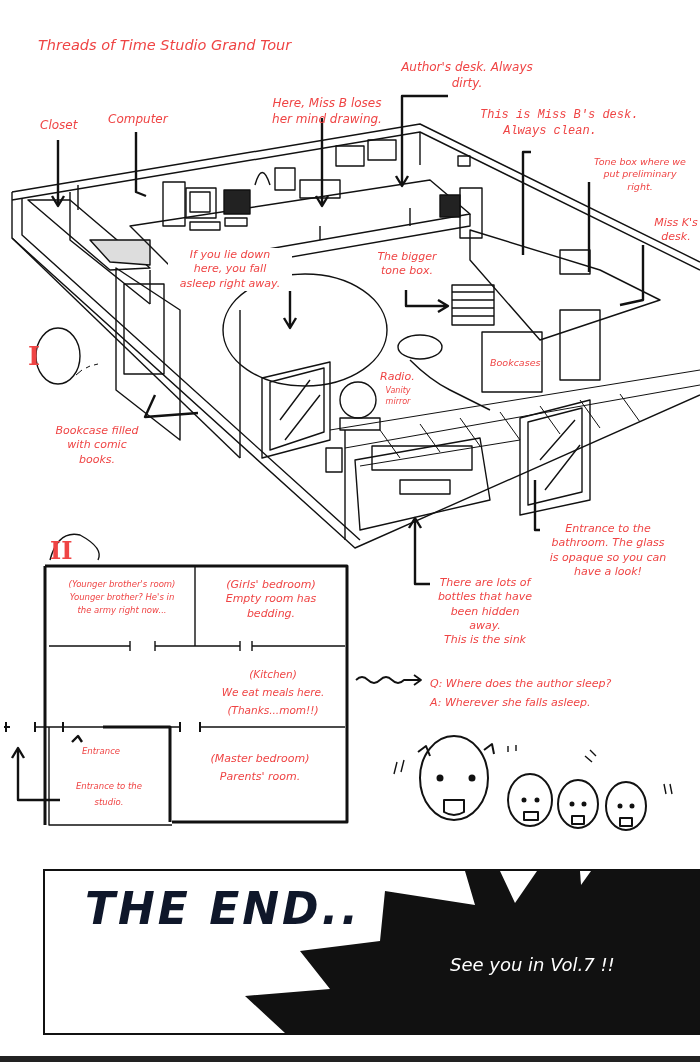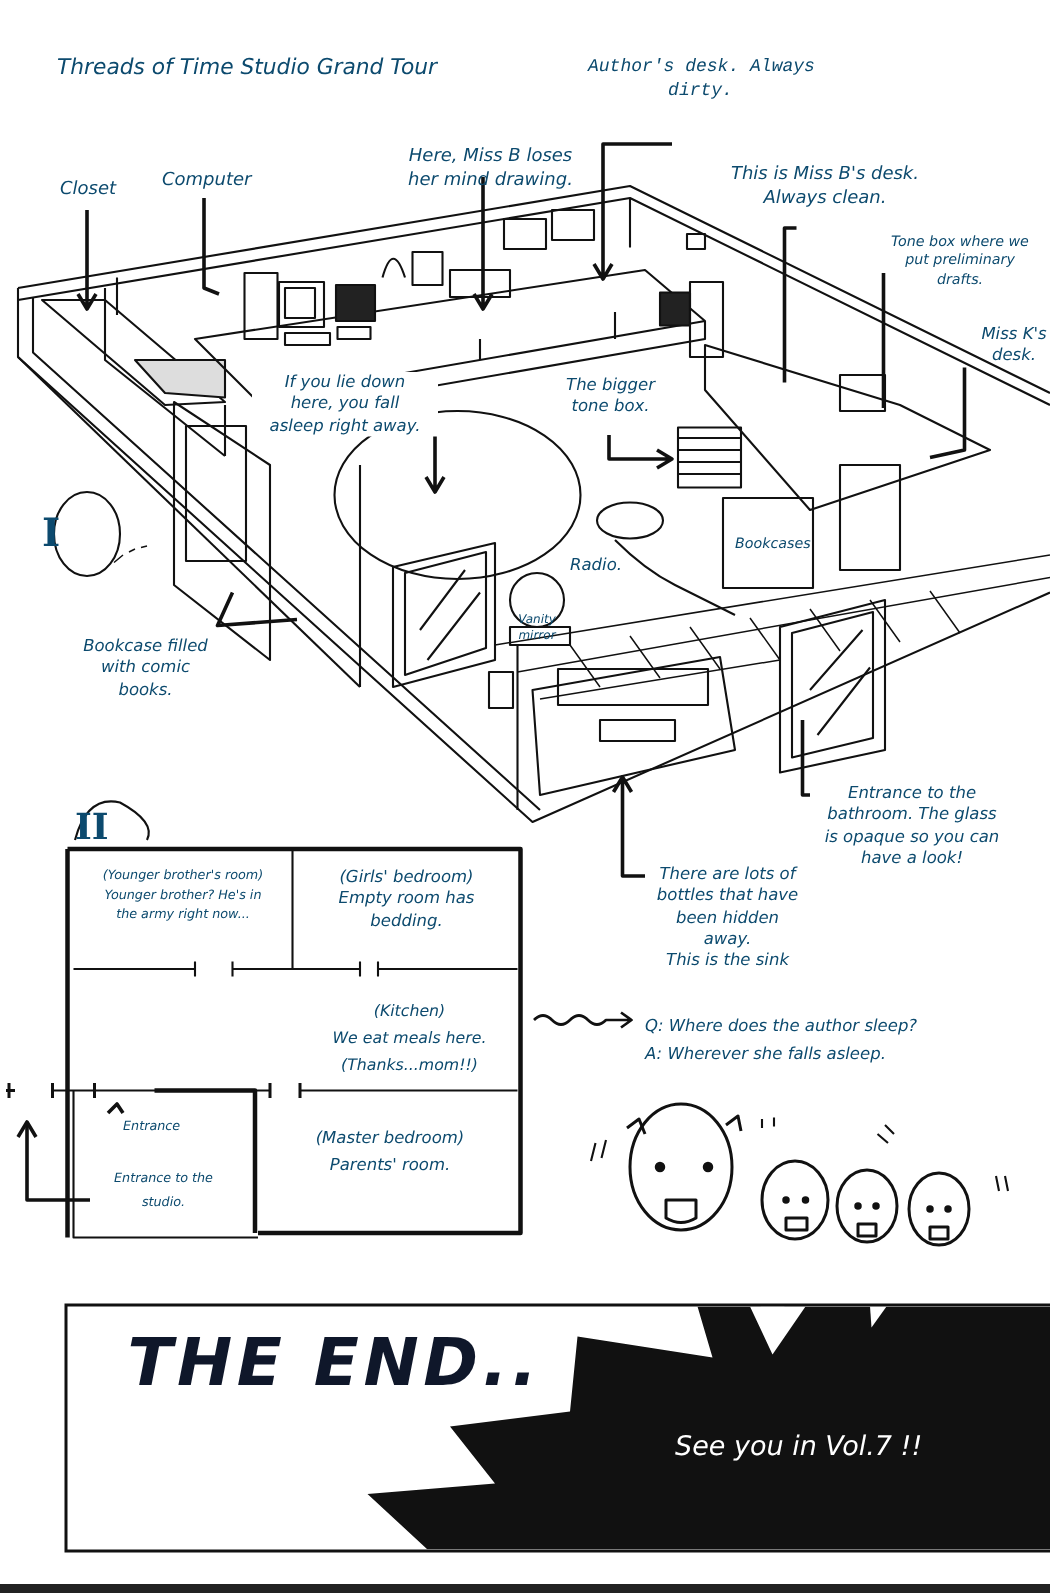--- a/index.html
+++ b/index.html
@@ -1,18 +1,18 @@
 <!DOCTYPE html>
 <html><head>
 <meta charset="utf-8">
 <style>
   html, body { margin:0; padding:0; background:#ffffff; }
   body { width:700px; height:1062px; position:relative; overflow:hidden;
          font-family:"DejaVu Sans", sans-serif; color:#111; }
-  .t { position:absolute; font-style:italic; font-size:12px; line-height:1.3; color:#0c4a6e; white-space:nowrap; }
+  .t { position:absolute; font-style:italic; font-size:12px; line-height:1.3; color:#ef4444; white-space:nowrap; }
   .c { text-align:center; }
   .small { font-size:9.5px; }
   .med { font-size:11px; }
   .title { font-size:14.5px; }
   svg.art { position:absolute; left:0; top:0; }
   #end-panel { position:absolute; left:43px; top:869px; width:660px; height:162px; border:2px solid #111; overflow:hidden; background:#fff; }
   #end-title { position:absolute; left:40px; top:12px; font-family:"DejaVu Sans", sans-serif; font-weight:bold; font-style:italic; font-size:44px; letter-spacing:3px; color:#0f172a; }
   #end-sub { position:absolute; left:405px; top:83px; font-style:italic; font-size:18px; color:#fff; }
   #bottom-rule { position:absolute; left:0; top:1056px; width:700px; height:6px; background:#222; }
 </style>
@@ -173,34 +173,34 @@
 <div class="t title" style="left:38px;top:36px;">Threads of Time Studio Grand Tour</div>
 
 <div class="t" style="left:40px;top:118px;">Closet</div>
 <div class="t" style="left:108px;top:112px;">Computer</div>
 
 <div class="t c" style="left:262px;top:76px;width:130px;margin-top:20px;">
   <div>Here, Miss B loses</div>
   <div>her mind drawing.</div>
 </div>
 
-<div class="t c" style="left:392px;top:37px;width:150px;font-family:Liberation Mono, monospace;">
+<div class="t c" style="left:392px;top:60px;width:150px;">
   <div>Author's desk.  Always</div>
   <div>dirty.</div>
 </div>
 
-<div class="t c" style="left:480px;top:108px;width:140px;">
+<div class="t c" style="left:480px;top:108px;width:140px;font-family:Liberation Mono, monospace;">
   <div>This is Miss B's desk.</div>
   <div>Always clean.</div>
 </div>
 
 <div class="t c small" style="left:584px;top:156px;width:112px;">
   <div>Tone box where we</div>
   <div>put preliminary</div>
-  <div>drafts.</div>
+  <div>right.</div>
 </div>
 
 <div class="t c med" style="left:654px;top:216px;width:44px;font-style:italic;">
   <div>Miss K's</div>
   <div>desk.</div>
 </div>
 
 <div class="t c med" style="left:168px;top:248px;width:124px;background:#fff;">
   <div>If you lie down</div>
   <div>here, you fall</div>
@@ -208,21 +208,21 @@
 </div>
 
 <div class="t c med" style="left:368px;top:250px;width:78px;">
   <div>The bigger</div>
   <div>tone box.</div>
 </div>
 
 <div class="t med" style="left:380px;top:370px;">Radio.</div>
 <div class="t small" style="left:490px;top:357px;">Bookcases</div>
 
-<div class="t c" style="left:342px;top:408px;width:32px;font-size:8px;line-height:1.35;">
+<div class="t c" style="left:342px;top:386px;width:32px;font-size:8px;line-height:1.35;padding-left:40px;">
   <div>Vanity</div>
   <div>mirror</div>
 </div>
 
 <div class="t" style="left:28px;top:340px;font-size:26px;font-weight:bold;font-style:normal;font-family:'DejaVu Serif',serif;">I</div>
 
 <div class="t c med" style="left:42px;top:424px;width:110px;">
   <div>Bookcase filled</div>
   <div>with comic</div>
   <div>books.</div>

